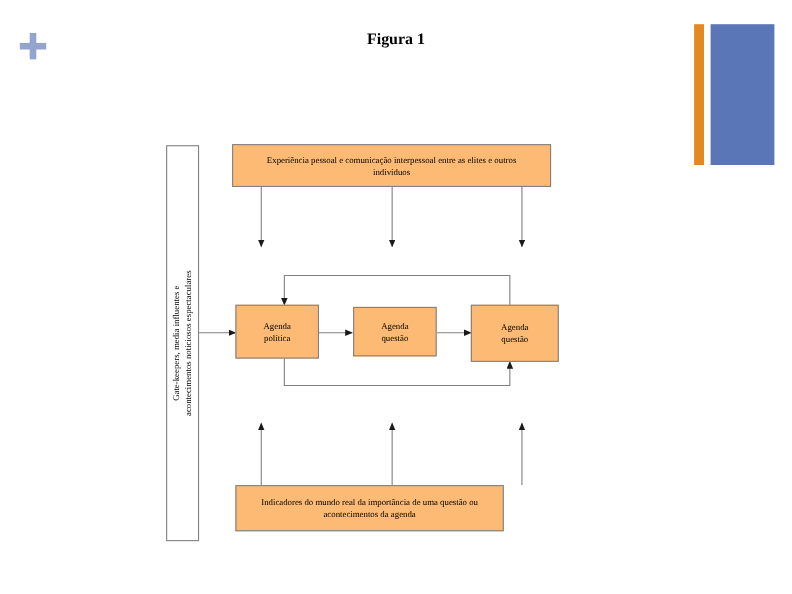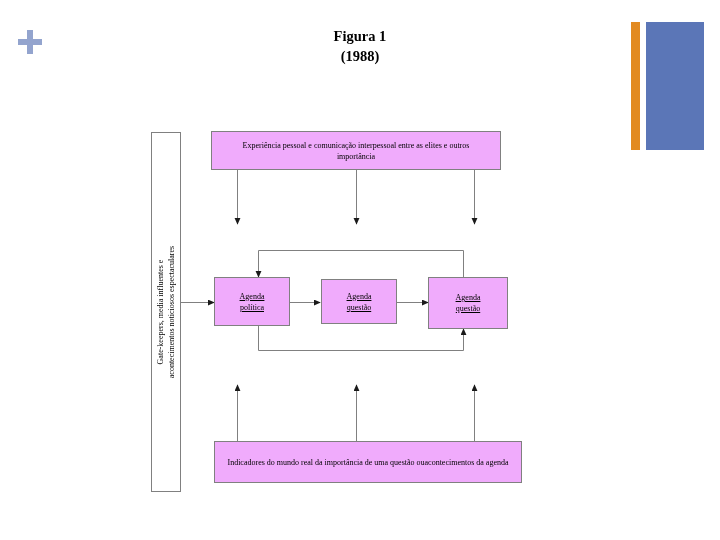--- a/index.html
+++ b/index.html
@@ -75,40 +75,39 @@
     position: absolute;
     left: 0;
     top: 0;
     width: 720px;
     height: 540px;
   }
 
   .box {
     position: absolute;
     border: 1px solid #808080;
-    background: #f0abfc;
+    background: #fdba74;
     box-sizing: border-box;
     display: flex;
     align-items: center;
     justify-content: center;
     text-align: center;
     color: #000000;
     font-family: "Liberation Serif", serif;
   }
 
   .box-wide {
     font-size: 8px;
     line-height: 11px;
     padding: 0 6px;
   }
 
   .box-agenda {
     font-size: 8px;
     line-height: 11px;
-    text-decoration: underline;
   }
 
   
   .box-vertical {
     position: absolute;
     border: 1px solid #808080;
     background: #ffffff;
     box-sizing: border-box;
   }
   .vtext {
@@ -138,21 +137,20 @@
 <body>
 
 <div id="slide">
 
   <div class="plus-icon"></div>
   <div class="bar-orange"></div>
   <div class="bar-blue"></div>
 
   <div class="title-block">
     <span class="t-line">Figura 1</span>
-    <span class="t-line">(1988)</span>
   </div>
 
   <div id="diagram">
 
     <svg class="wires" viewBox="0 0 720 540" xmlns="http://www.w3.org/2000/svg">
       <defs>
         <marker id="ah" markerWidth="8" markerHeight="8" refX="6.2" refY="3" orient="auto" markerUnits="strokeWidth">
           <path d="M0,0 L7,3 L0,6 z" fill="#1a1a1a"></path>
         </marker>
       </defs>
@@ -181,37 +179,37 @@
 
     <div class="box-vertical" style="left:151px; top:132px; width:30px; height:360px;">
       <div class="vtext">
         <span>Gate-keepers, media influentes e</span>
         <span>acontecimentos noticiosos espectaculares</span>
       </div>
     </div>
 
     <div class="box box-wide" style="left:211px; top:131px; width:290px; height:39px; flex-direction:column;">
       <span>Experiência pessoal e comunicação interpessoal entre as elites e outros</span>
-      <span>importância</span>
+      <span>indivíduos</span>
     </div>
 
     <div class="box box-agenda" style="left:214px; top:277px; width:76px; height:49px; flex-direction:column;">
       <span>Agenda</span>
       <span>política</span>
     </div>
 
     <div class="box box-agenda" style="left:321px; top:279px; width:76px; height:45px; flex-direction:column;">
       <span>Agenda</span>
       <span>questão</span>
     </div>
 
     <div class="box box-agenda" style="left:428px; top:277px; width:80px; height:52px; flex-direction:column;">
       <span>Agenda</span>
       <span>questão</span>
     </div>
 
-    <div class="box box-wide" style="left:214px; top:441px; width:308px; height:42px; flex-direction:row;">
+    <div class="box box-wide" style="left:214px; top:441px; width:244px; height:42px; flex-direction:column;">
       <span>Indicadores do mundo real da importância de uma questão ou</span>
       <span>acontecimentos da agenda</span>
     </div>
 
   </div>
 </div>
 
 </body></html>

